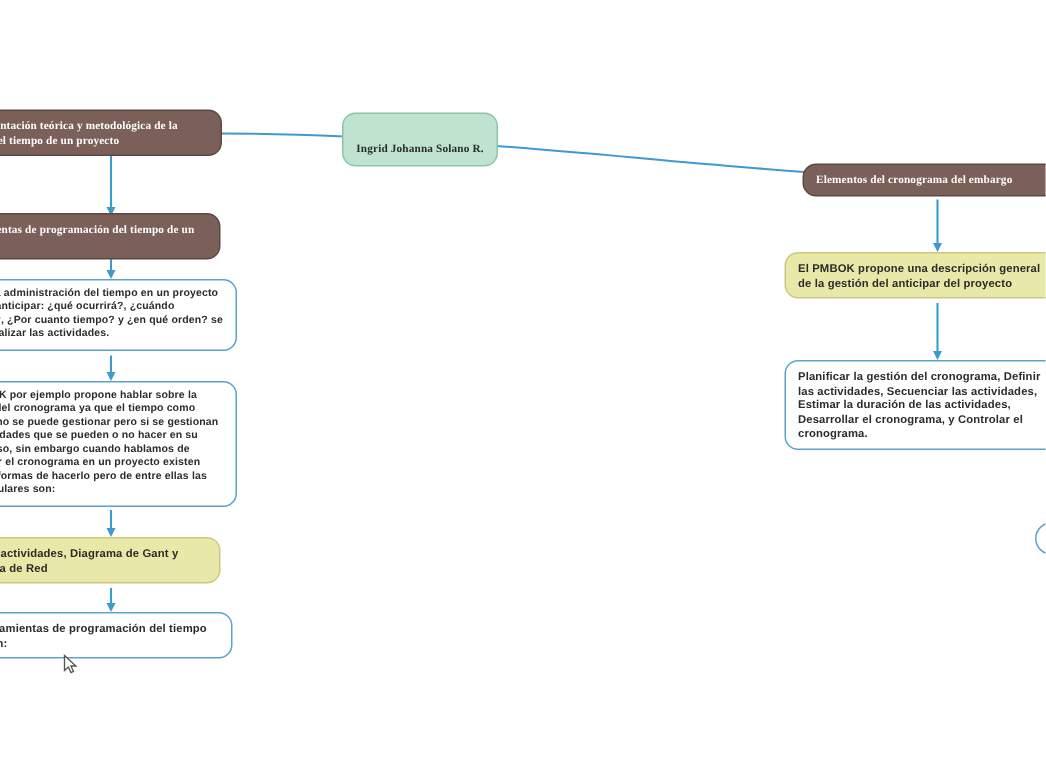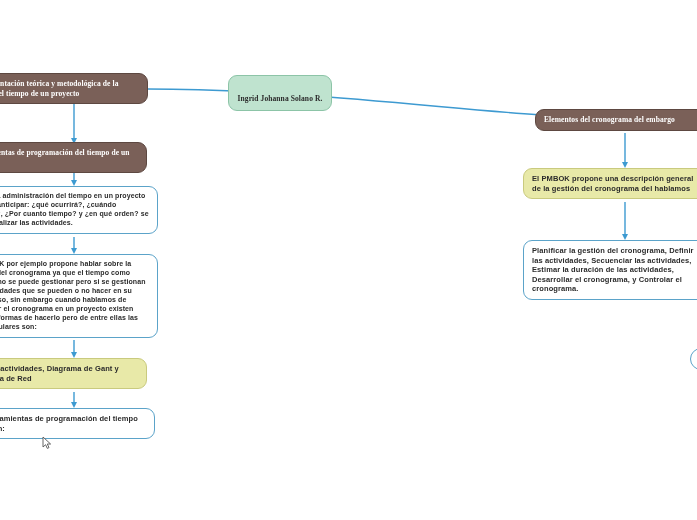--- a/index.html
+++ b/index.html
@@ -133,21 +133,21 @@
 
   <div class="node outline" style="left:-40px; top:408px; width:195px;">
     <span>Las herramientas de programación del tiempo destacan:</span>
   </div>
 
   <div class="node brown" style="left:535px; top:109px; width:185px;">
     <span>Elementos del cronograma del embargo</span>
   </div>
 
   <div class="node yellow" style="left:523px; top:168px; width:185px;">
-    <span>El PMBOK propone una descripción general de la gestión del cronograma del hablamos</span>
+    <span>El PMBOK propone una descripción general de la gestión del anticipar del proyecto</span>
   </div>
 
   <div class="node outline" style="left:523px; top:240px; width:185px;">
     <span>Planificar la gestión del cronograma, Definir las actividades, Secuenciar las actividades, Estimar la duración de las actividades, Desarrollar el cronograma, y Controlar el cronograma.</span>
   </div>
 
   <div class="node outline small-circle" style="left:690px; top:348px; width:22px; height:22px; padding:0;">
     <span></span>
   </div>
 

